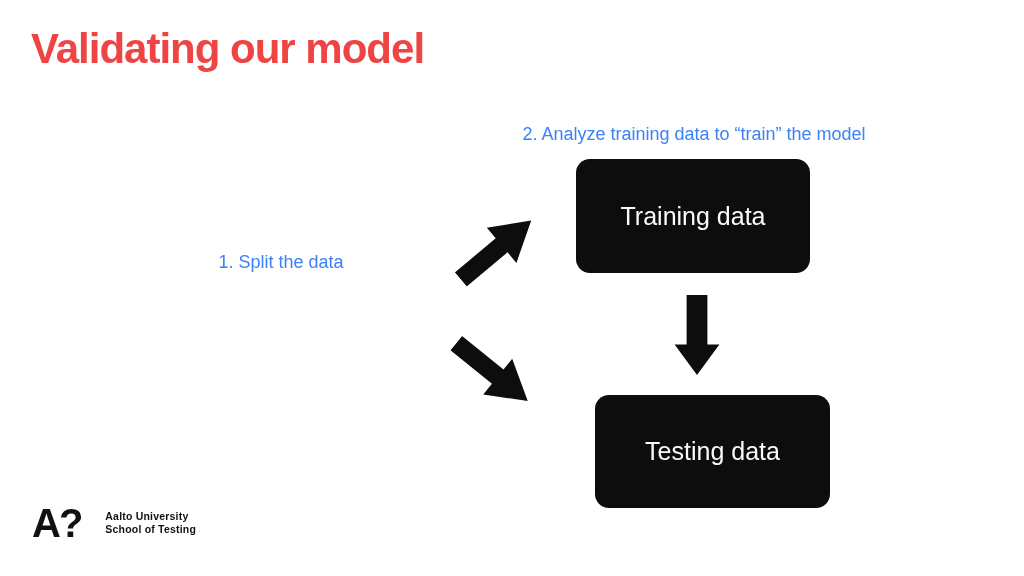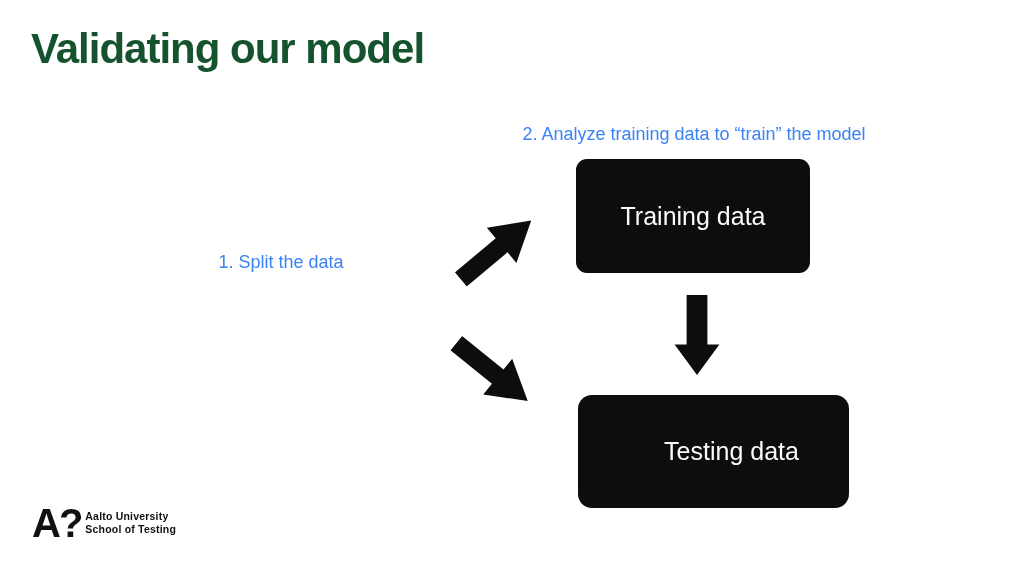--- a/index.html
+++ b/index.html
@@ -15,21 +15,21 @@
     background: #ffffff;
     overflow: hidden;
   }
   .slide-title {
     position: absolute;
     left: 31px;
     top: 26px;
     font-size: 42px;
     font-weight: bold;
     letter-spacing: -1px;
-    color: #14532d;
+    color: #ef4444;
     line-height: 1.1;
     white-space: nowrap;
   }
   .step-label {
     position: absolute;
     font-size: 18px;
     color: #3b82f6;
     text-align: center;
     white-space: nowrap;
   }
@@ -42,23 +42,23 @@
     border-radius: 14px;
     display: flex;
     align-items: center;
     justify-content: center;
   }
   .node-box .node-label {
     color: #fafafa;
     font-size: 25px;
     white-space: nowrap;
   }
-  .box-training { left: 576px; top: 159px; width: 234px; height: 114px; border-radius: 11px; }
+  .box-training { left: 576px; top: 159px; width: 234px; height: 114px; }
   .box-full     { left: 172px; top: 268px; width: 234px; height: 116px; }
-  .box-testing  { left: 578px; top: 395px; width: 235px; height: 113px; padding-left: 36px; }
+  .box-testing  { left: 595px; top: 395px; width: 235px; height: 113px; }
   .arrow {
     position: absolute;
   }
   .arrow-up-right   { left: 450px; top: 220px; transform: rotate(-40deg); }
   .arrow-down-right { left: 446px; top: 342px; transform: rotate(39deg); }
   .arrow-down       { left: 657px; top: 309px; transform: rotate(90deg); }
   .footer-logo {
     position: absolute;
     left: 32px;
     top: 503px;
@@ -66,21 +66,21 @@
     align-items: center;
   }
   .logo-mark {
     font-size: 40px;
     font-weight: 800;
     letter-spacing: -2px;
     color: #111111;
     line-height: 1;
   }
   .logo-org {
-    margin-left: 4px;
+    margin-left: 24px;
     font-size: 10.5px;
     font-weight: bold;
     color: #111111;
     line-height: 1.25;
     letter-spacing: 0.2px;
   }
 </style>
 </head>
 <body>
 

